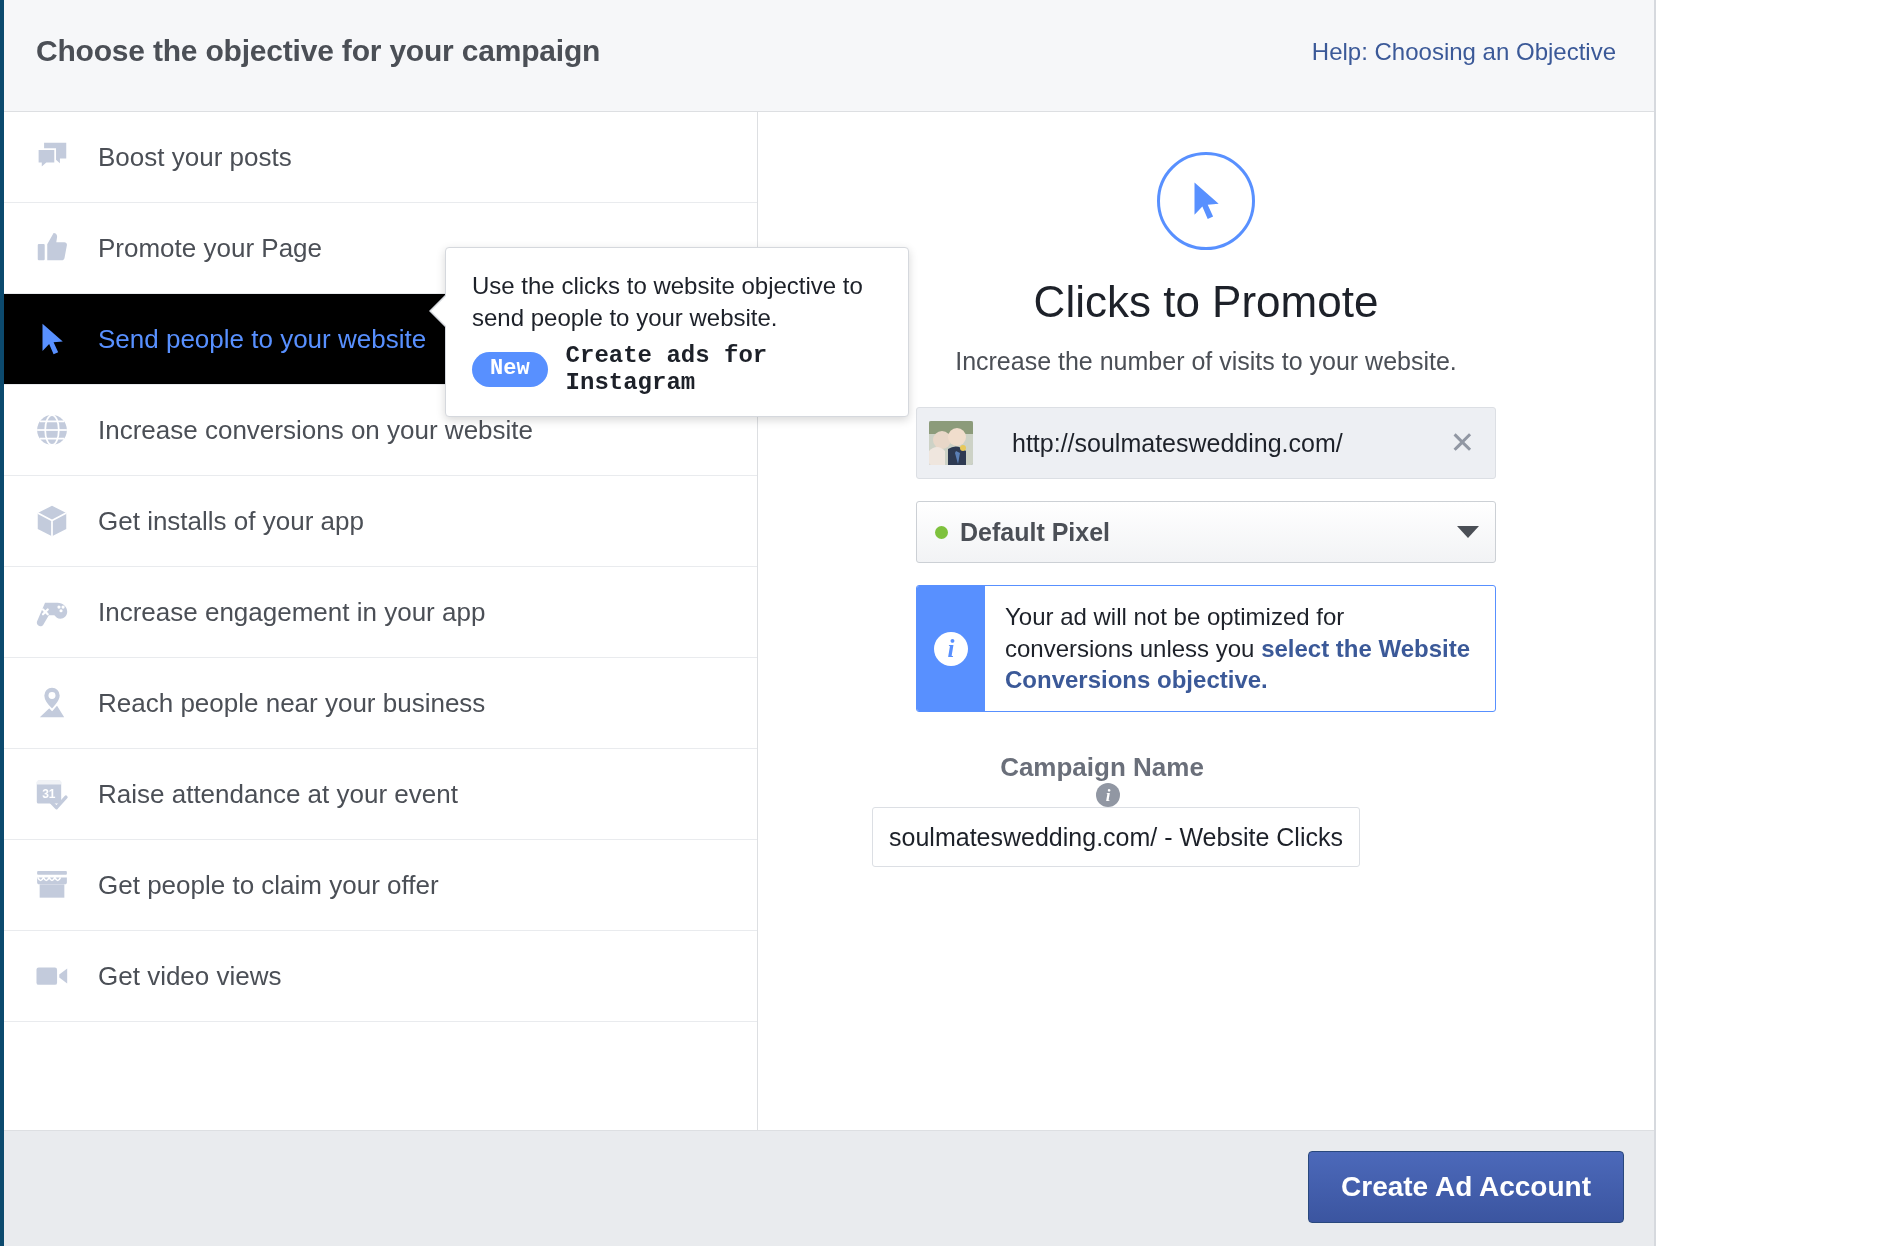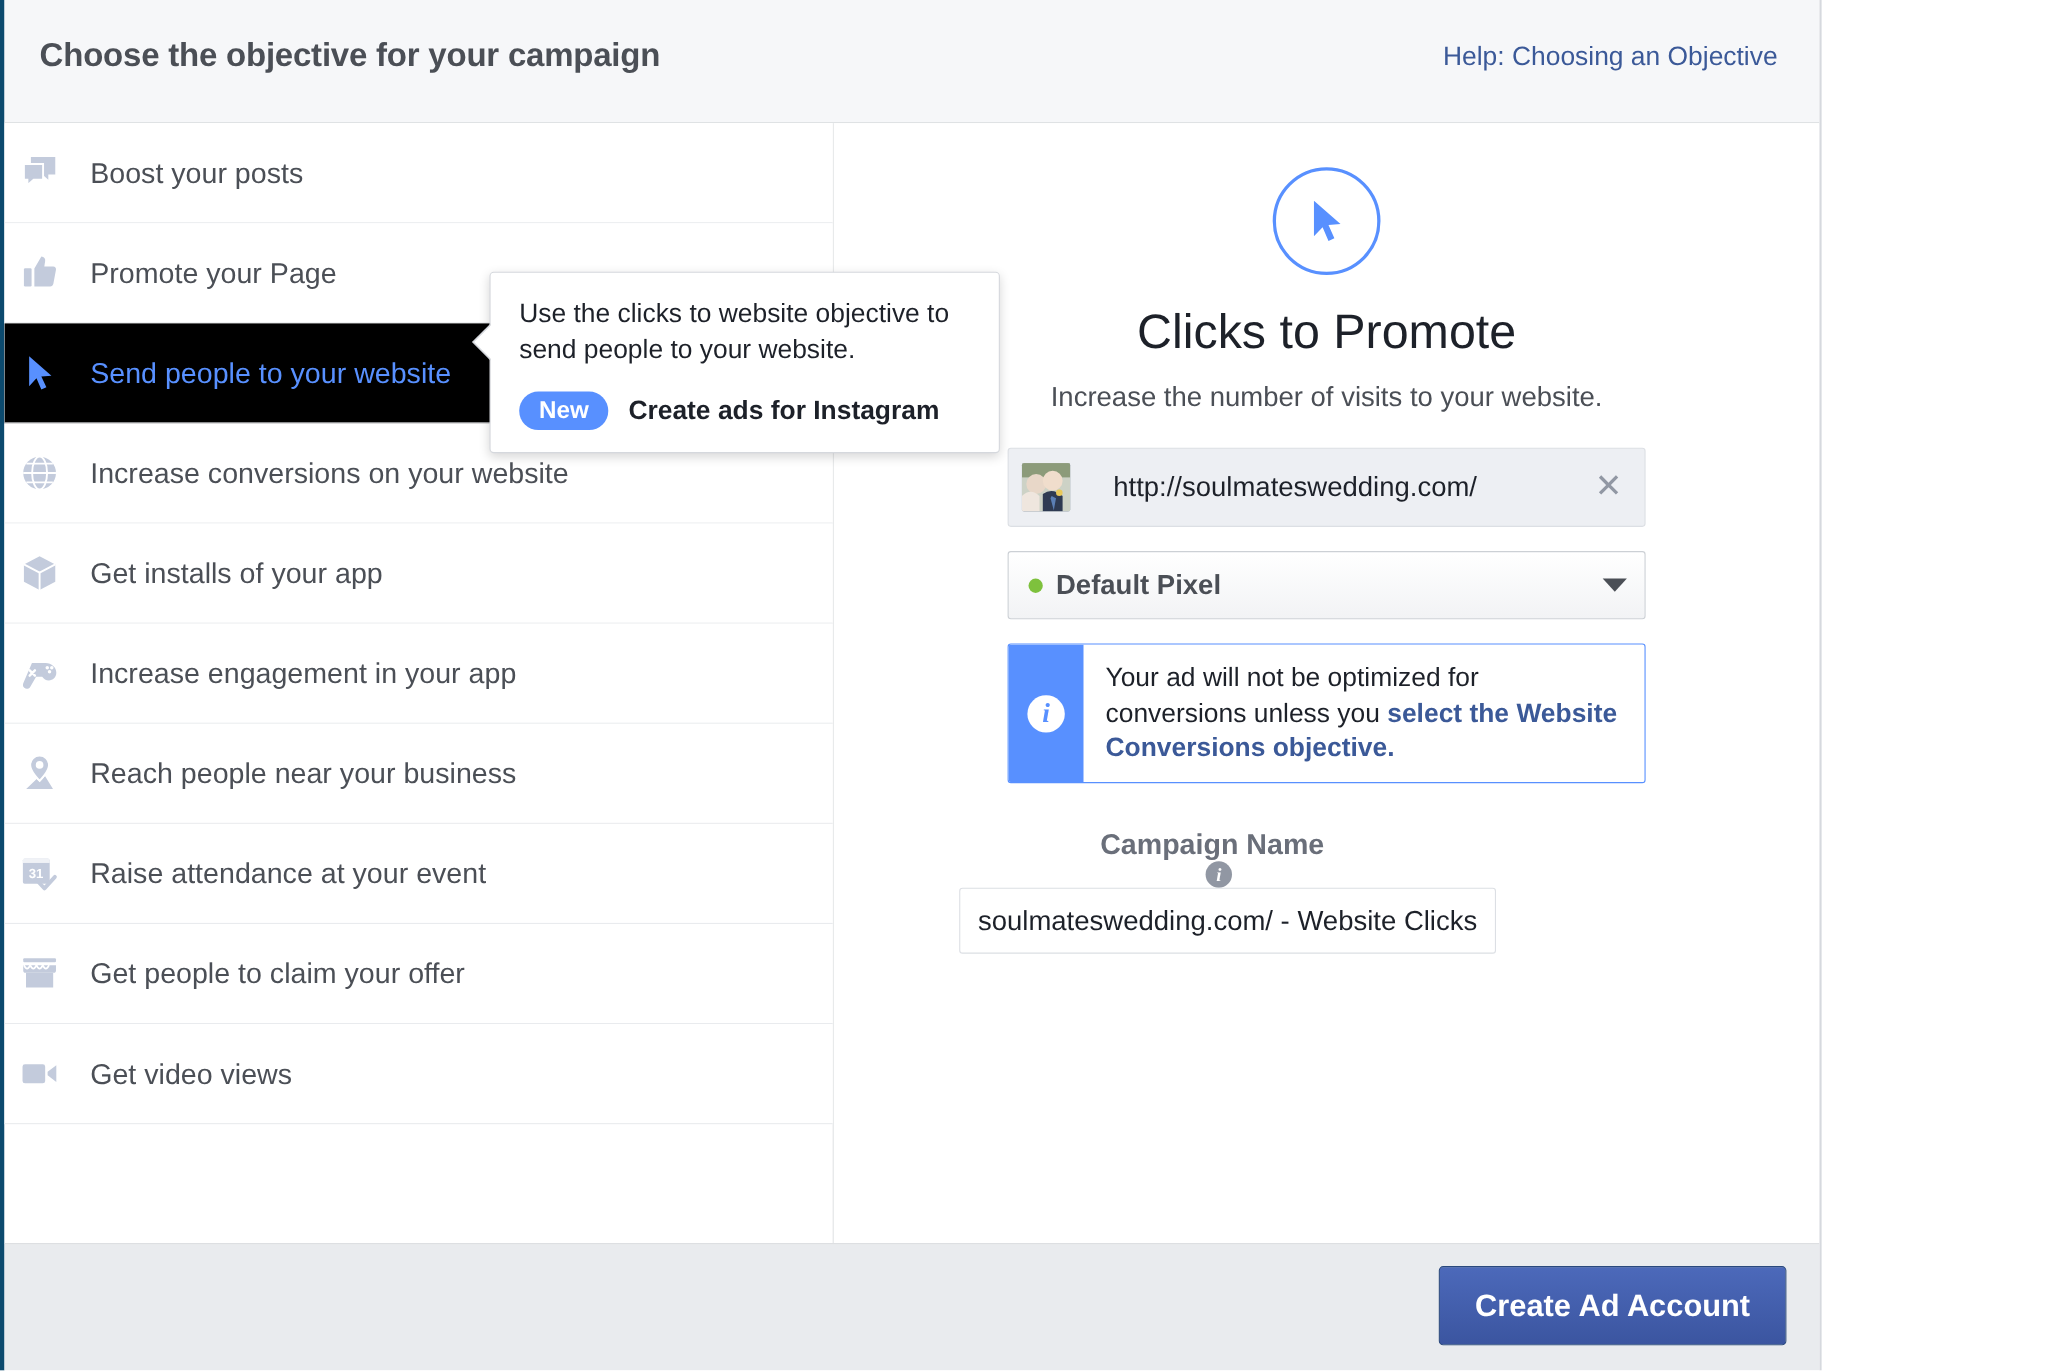--- a/index.html
+++ b/index.html
@@ -65,21 +65,21 @@
     background: #ffffff;
     border-right: 1px solid #dddfe2;
     box-sizing: border-box;
   }
   .objective-item {
     display: flex;
     align-items: center;
     height: 91px;
     box-sizing: border-box;
     border-bottom: 1px solid #e9ebee;
-    padding-left: 6px;
+    padding-left: 22px;
     cursor: pointer;
     background: #ffffff;
   }
   .objective-item.selected {
     background: #000000;
   }
   .objective-icon {
     width: 52px;
     flex: 0 0 52px;
     display: flex;
@@ -337,23 +337,24 @@
     border-top: 17px solid transparent;
     border-bottom: 17px solid transparent;
     border-right: 17px solid #ffffff;
   }
   .tooltip-text {
     font-size: 24px;
     line-height: 1.34;
     color: #1d2129;
   }
   .tooltip-promo {
-    margin-top: 22px;
-    display: flex;
-    align-items: center;
+    margin-top: 8px;
+    display: flex;
+    align-items: center;
+    font-family: Liberation Mono, monospace;
   }
   .badge-new {
     background: #5890ff;
     color: #ffffff;
     font-size: 22px;
     font-weight: bold;
     border-radius: 20px;
     padding: 6px 18px 7px 18px;
     line-height: 1;
     margin-right: 18px;

